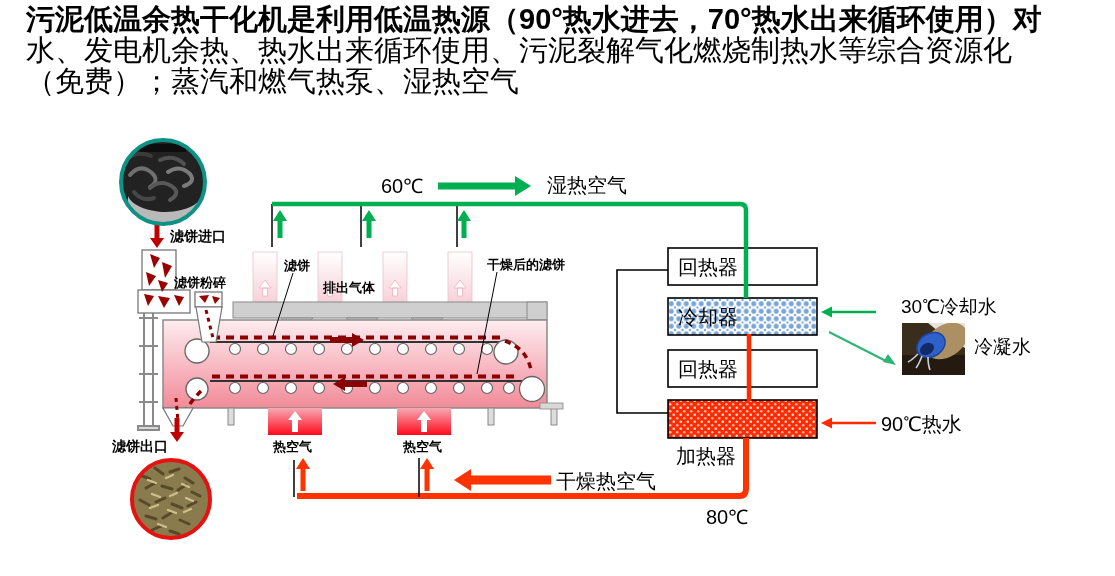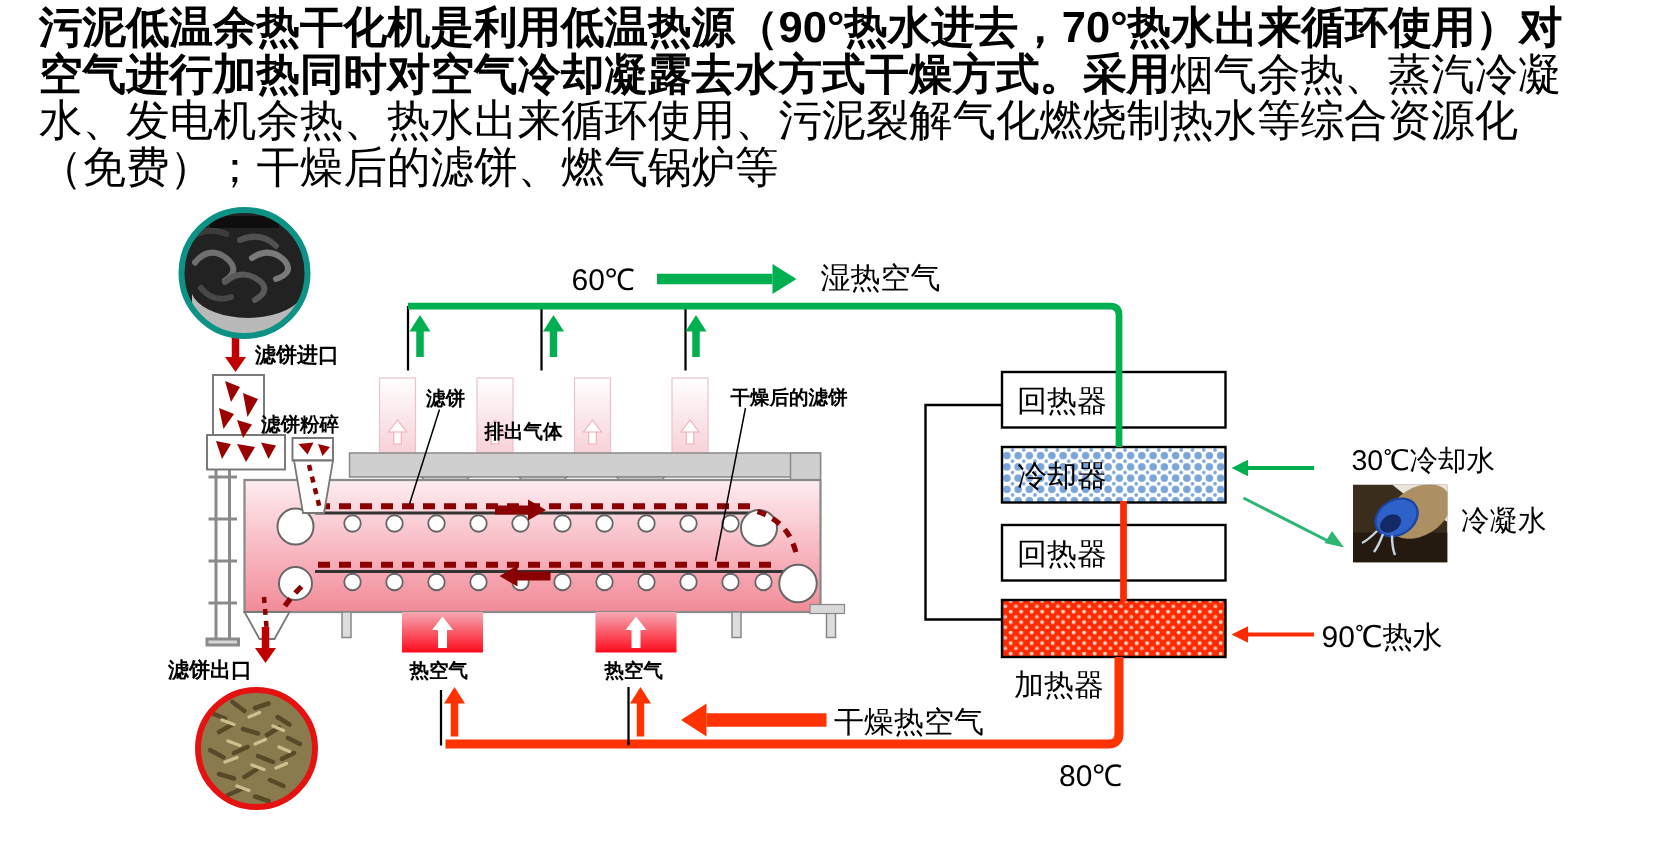--- a/index.html
+++ b/index.html
@@ -19,23 +19,22 @@
   .lbl14{font-size:14px;font-weight:700;}
   .big{font-size:20px;}
 </style>
 </head>
 <body>
 
 <div class="stage">
 
   <div class="title">
     <div class="line"><span class="t-bold">污泥低温余热干化机是利用低温热源（90°热水进去，70°热水出来循环使用）对</span><span class="t-norm"></span></div>
-    <div class="line"><span class="t-bold">空气进行加热同时对空气冷却凝露去水方式干燥方式。采用</span><span class="t-norm">烟气余热、蒸汽冷凝</span></div>
     <div class="line"><span class="t-bold"></span><span class="t-norm">水、发电机余热、热水出来循环使用、污泥裂解气化燃烧制热水等综合资源化</span></div>
-    <div class="line"><span class="t-bold"></span><span class="t-norm">（免费）；干燥后的滤饼、燃气锅炉等</span></div>
+    <div class="line"><span class="t-bold"></span><span class="t-norm">（免费）；蒸汽和燃气热泵、湿热空气</span></div>
   </div>
 
   <svg width="1115" height="576" viewBox="0 0 1115 576">
     <defs>
       <linearGradient id="bodyGrad" x1="0" y1="0" x2="0" y2="1">
         <stop offset="0" stop-color="#fdedf0"></stop>
           <stop offset="0.55" stop-color="#f8b6c0"></stop>
           <stop offset="1" stop-color="#f18b98"></stop>
       </linearGradient>
       <linearGradient id="stackGrad" x1="0" y1="0" x2="0" y2="1">

